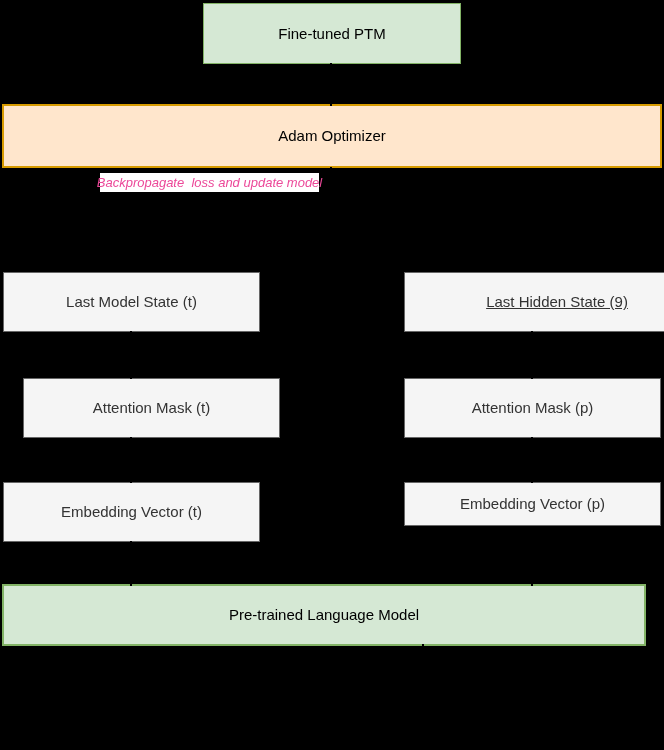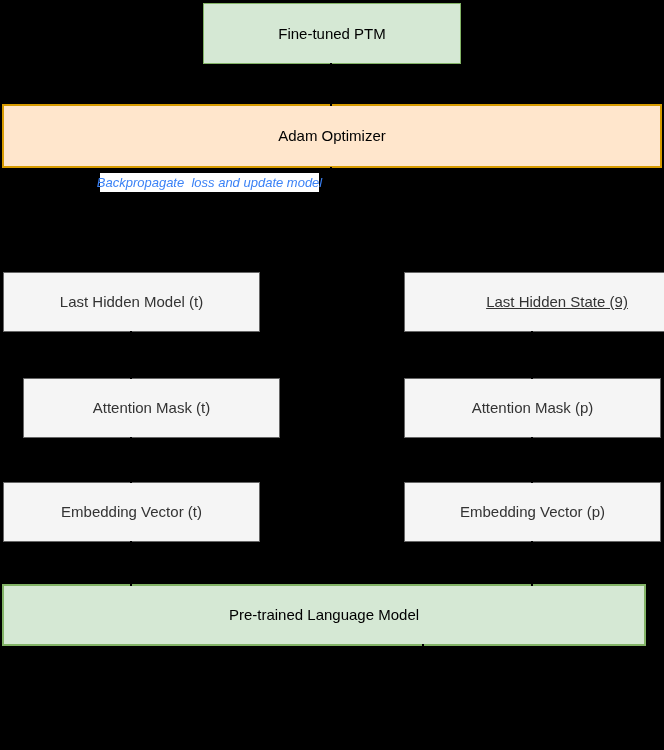--- a/index.html
+++ b/index.html
@@ -42,21 +42,21 @@
     color: #000000;
   }
   .gray {
     background: #f5f5f5;
     border: 1px solid #666666;
     color: #333333;
   }
   .note {
     position: absolute;
     background: #ffffff;
-    color: #3b82f6;
+    color: #ec4899;
     font-style: italic;
     font-size: 13px;
     display: flex;
     align-items: center;
     justify-content: center;
     white-space: pre;
     box-sizing: border-box;
   }
   .connector {
     position: absolute;
@@ -66,21 +66,21 @@
 
   
   #fine-tuned-ptm      { left: 203px; top: 3px;   width: 258px; height: 61px; }
   #adam-optimizer      { left: 2px;   top: 104px; width: 660px; height: 64px; text-align: right; }
   #backprop-note       { left: 100px; top: 173px; width: 219px; height: 19px; }
   #last-hidden-state-t { left: 3px;   top: 272px; width: 257px; height: 60px; }
   #last-hidden-state-p { left: 404px; top: 272px; width: 306px; height: 60px; text-decoration: underline; }
   #attention-mask-t    { left: 3px;   top: 378px; width: 257px; height: 60px; margin-left: 20px; }
   #attention-mask-p    { left: 404px; top: 378px; width: 257px; height: 60px; }
   #embedding-vector-t  { left: 3px;   top: 482px; width: 257px; height: 60px; }
-  #embedding-vector-p  { left: 404px; top: 482px; width: 257px; height: 60px; }
+  #embedding-vector-p  { left: 404px; top: 482px; width: 257px; height: 44px; }
   #pretrained-lm       { left: 2px;   top: 584px; width: 644px; height: 62px; }
 
   
   #connector-top-adam   { left: 330px; top: 63px;  height: 43px; }
   #connector-adam-down  { left: 330px; top: 167px; height: 106px; }
   #connector-left-1     { left: 130px; top: 331px; height: 48px; }
   #connector-left-2     { left: 130px; top: 437px; height: 46px; }
   #connector-left-3     { left: 130px; top: 541px; height: 45px; }
   #connector-right-1    { left: 531px; top: 331px; height: 48px; }
   #connector-right-2    { left: 531px; top: 437px; height: 46px; }
@@ -91,21 +91,21 @@
 <body>
 
 <div class="canvas">
 
   <div id="fine-tuned-ptm" class="node green-thin">Fine-tuned PTM</div>
 
   <div id="adam-optimizer" class="node orange">Adam Optimizer</div>
 
   <div id="backprop-note" class="note">Backpropagate  loss and update model</div>
 
-  <div id="last-hidden-state-t" class="node gray">Last Hidden Model (t)</div>
+  <div id="last-hidden-state-t" class="node gray">Last Model State (t)</div>
 
   <div id="last-hidden-state-p" class="node gray">Last Hidden State (9)</div>
 
   <div id="attention-mask-t" class="node gray">Attention Mask (t)</div>
 
   <div id="embedding-vector-t" class="node gray">Embedding Vector (t)</div>
 
   <div id="attention-mask-p" class="node gray">Attention Mask (p)</div>
 
   <div id="embedding-vector-p" class="node gray">Embedding Vector (p)</div>

